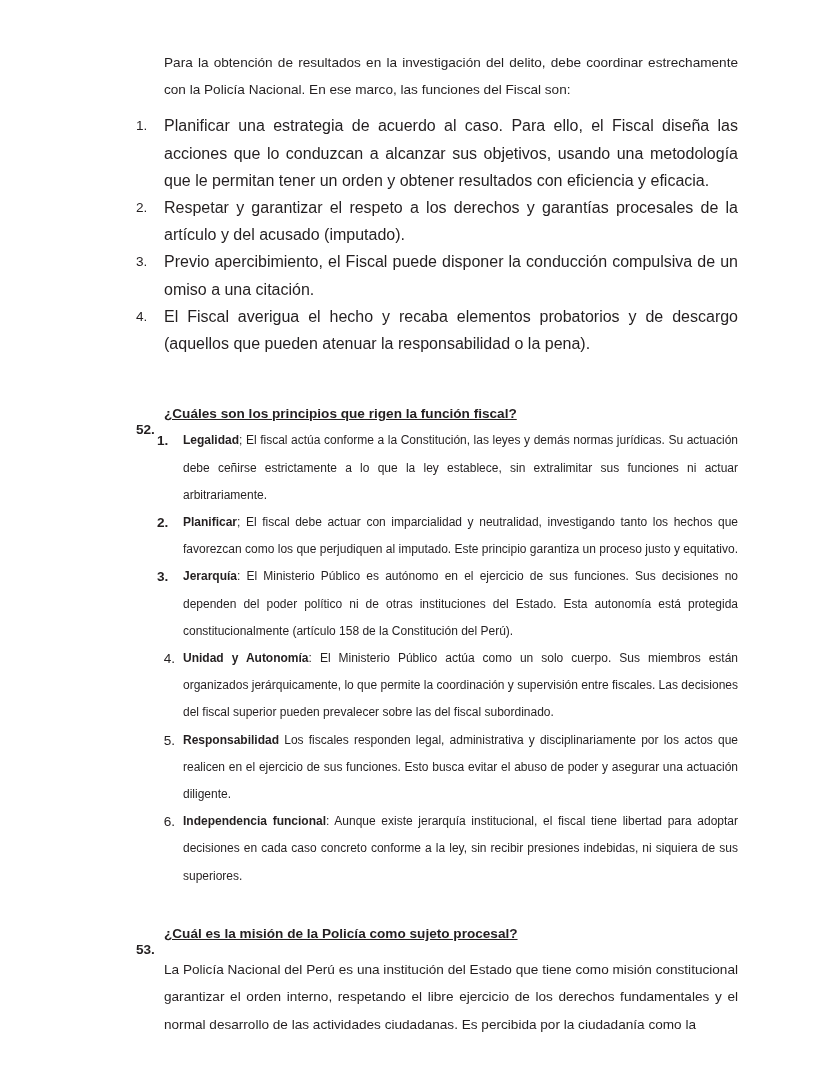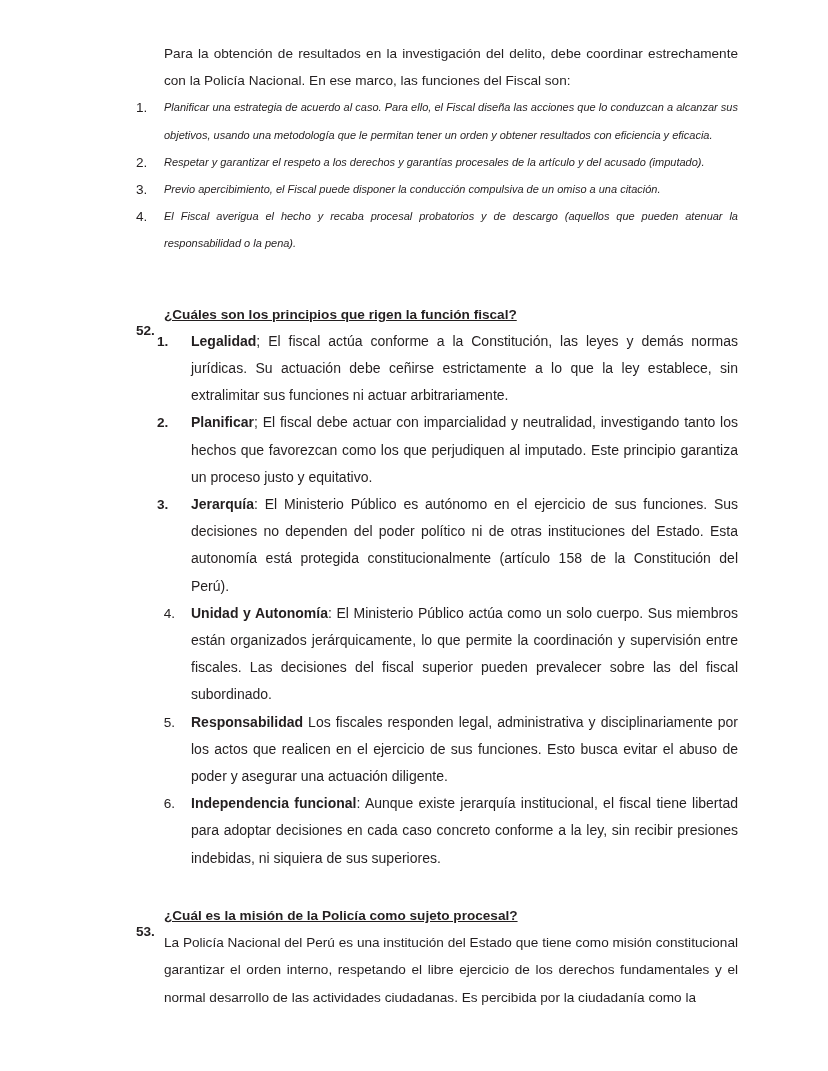--- a/index.html
+++ b/index.html
@@ -29,21 +29,21 @@
   .doc-body {
     width: 602px;
   }
 
   
   .para {
     font-size: 13.6px;
     line-height: 27.2px;
     text-align: justify;
     text-justify: inter-word;
-    margin: 0;
+    margin: 9px;
     hyphens: none;
   }
 
   
   .intro {
     margin-left: 28px;
     width: 574px;
   }
 
   
@@ -61,25 +61,24 @@
     position: absolute;
     left: 0;
     top: 0;
     width: 20px;
     text-align: left;
     font-size: 13.6px;
     line-height: 27.2px;
   }
   .list-top > li .txt {
     display: block;
-    font-size: 11px;
+    font-size: 16px;
     line-height: 27.2px;
     text-align: justify;
     text-justify: inter-word;
-    font-style: italic;
   }
 
   
   .question {
     position: relative;
     padding-left: 28px;
     font-weight: bold;
     font-size: 13.6px;
     line-height: 27.2px;
     margin: 0;
@@ -117,25 +116,24 @@
   .list-principles > li .num.bold-num {
     font-weight: bold;
     text-align: left;
   }
   .list-principles > li .num.plain-num {
     font-weight: normal;
     text-align: right;
   }
   .list-principles > li .txt {
     display: block;
-    font-size: 14px;
+    font-size: 12px;
     line-height: 27.2px;
     text-align: justify;
     text-justify: inter-word;
-    margin-left: 8px;
   }
   .term {
     font-weight: bold;
   }
 
   
   .answer {
     margin-left: 28px;
     width: 574px;
   }
@@ -159,21 +157,21 @@
       <li>
         <span class="num">2.</span>
         <span class="txt">Respetar y garantizar el respeto a los derechos y garantías procesales de la artículo y del acusado (imputado).</span>
       </li>
       <li>
         <span class="num">3.</span>
         <span class="txt">Previo apercibimiento, el Fiscal puede disponer la conducción compulsiva de un omiso a una citación.</span>
       </li>
       <li>
         <span class="num">4.</span>
-        <span class="txt">El Fiscal averigua el hecho y recaba procesal probatorios y de descargo (aquellos que pueden atenuar la responsabilidad o la pena).</span>
+        <span class="txt">El Fiscal averigua el hecho y recaba elementos probatorios y de descargo (aquellos que pueden atenuar la responsabilidad o la pena).</span>
       </li>
     </ol>
 
     <div class="gap-lg"></div>
 
     <p class="question">
       <span class="qnum">52.</span>
       <span class="qtext">¿Cuáles son los principios que rigen la función fiscal?</span>
     </p>
 

